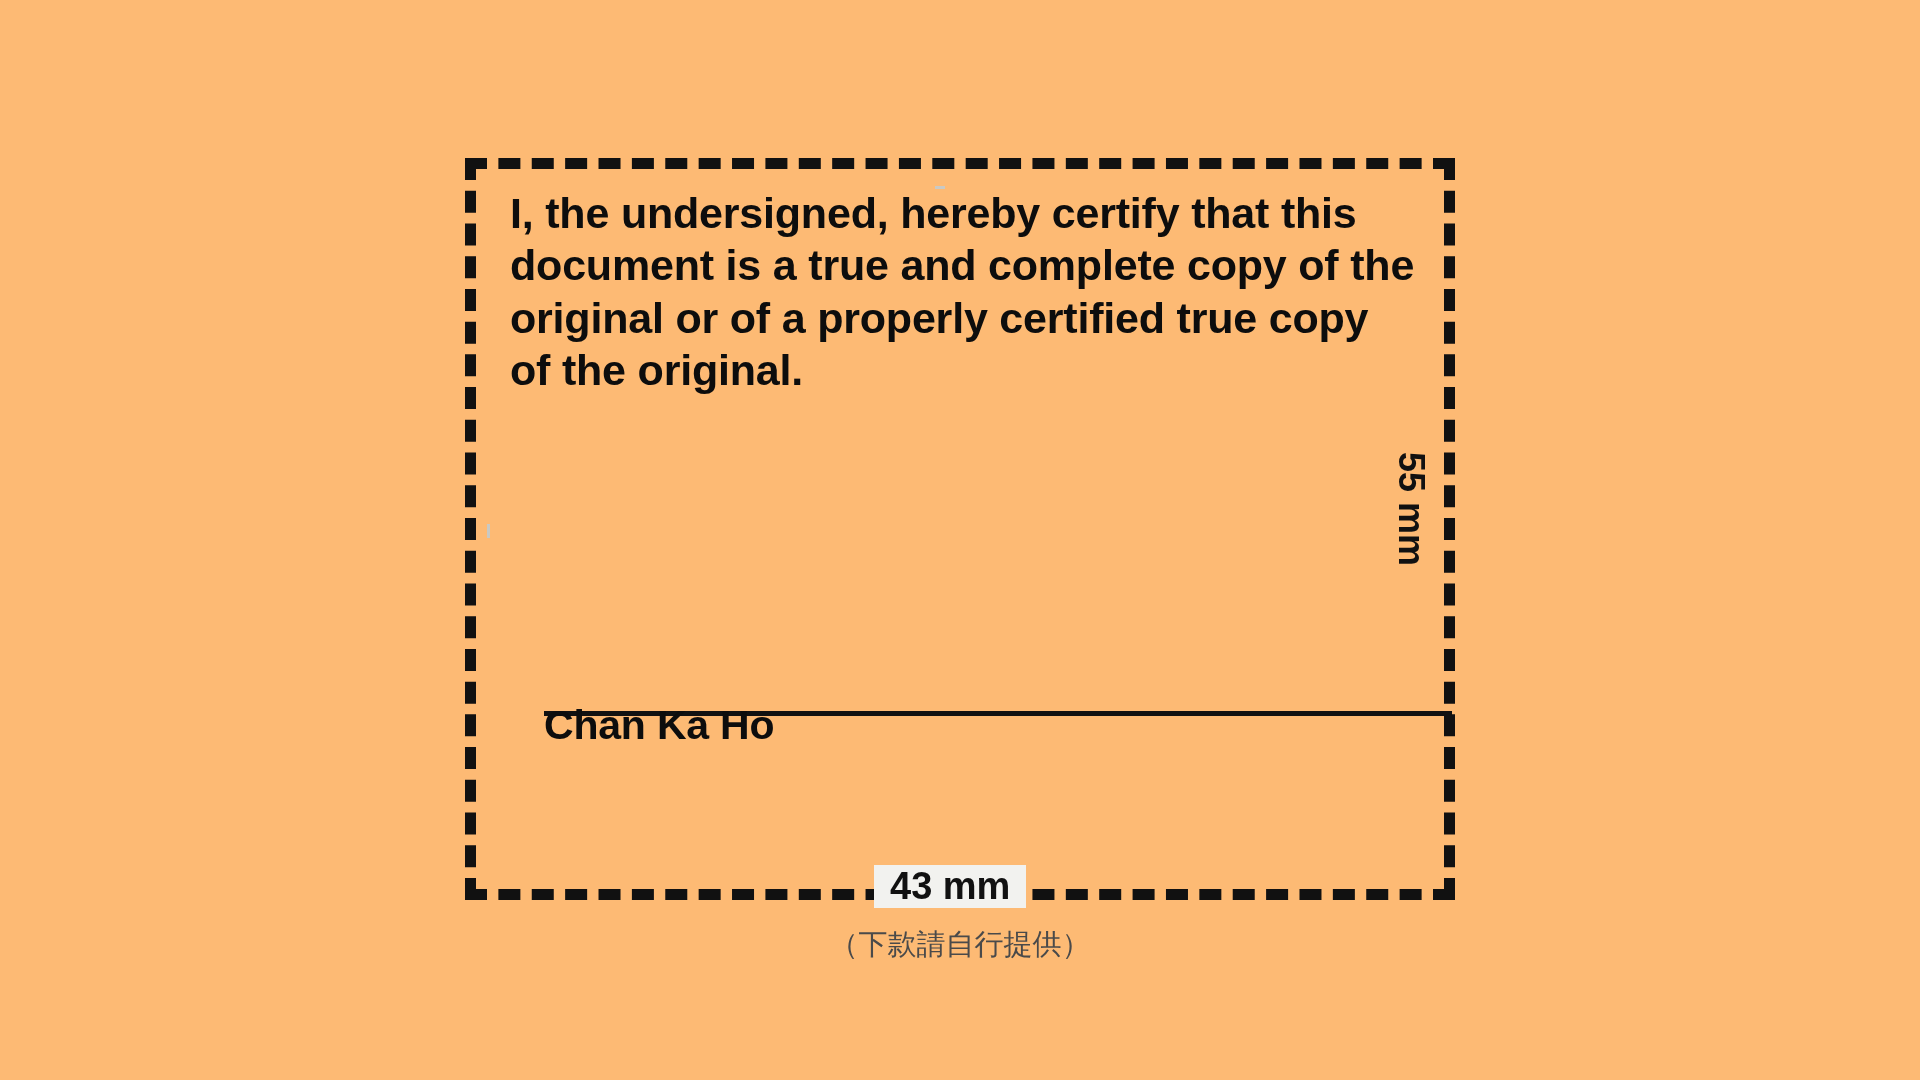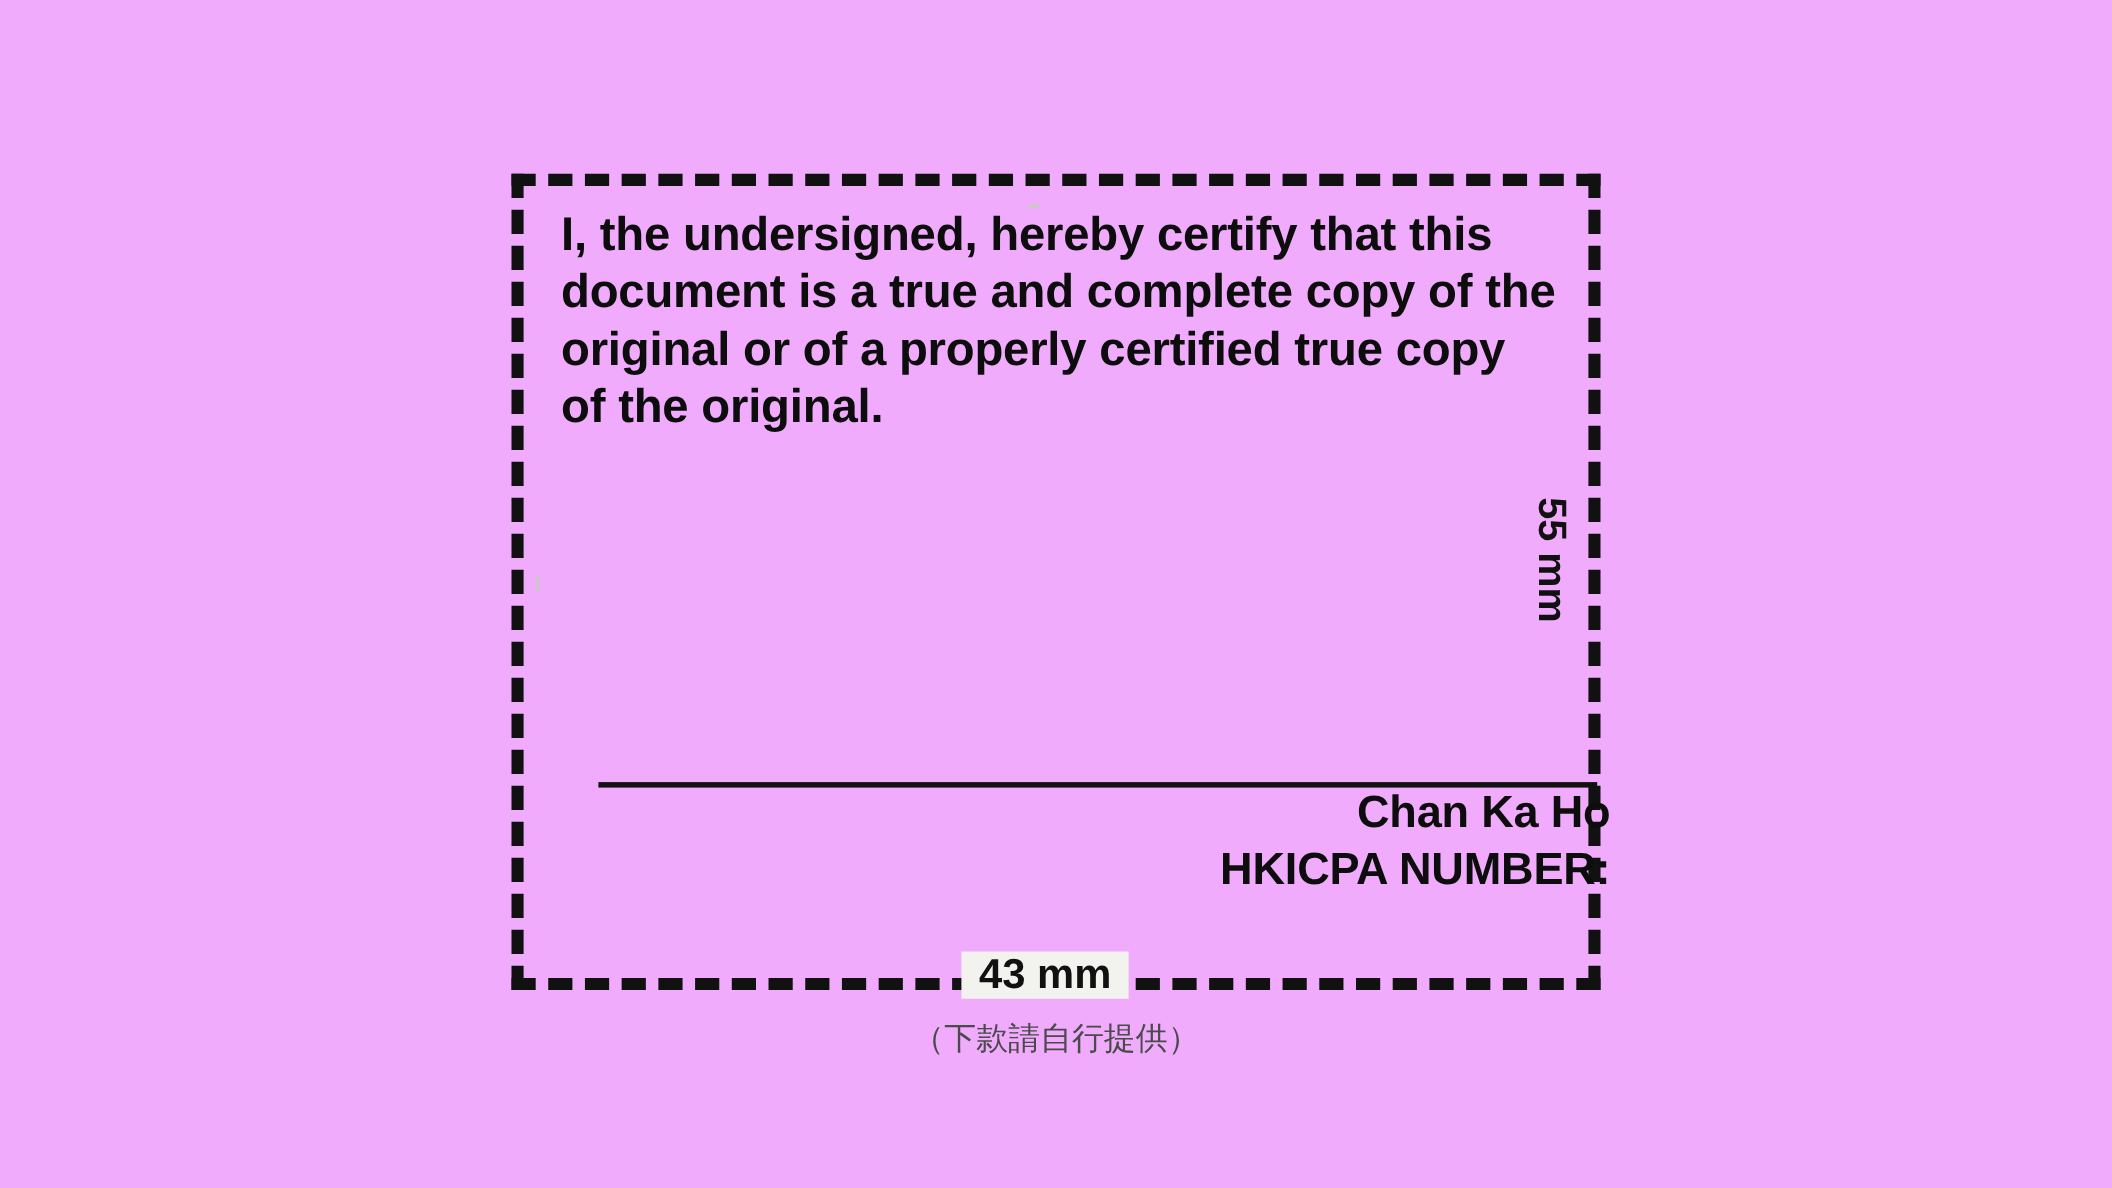--- a/index.html
+++ b/index.html
@@ -9,21 +9,21 @@
     height: 1080px;
     background: #f2f2ef;
     font-family: "Liberation Sans", sans-serif;
     overflow: hidden;
   }
 
   #canvas {
     position: relative;
     width: 1920px;
     height: 1080px;
-    background: #f0abfc;
+    background: #fdba74;
   }
 
   
   .stamp-box {
     position: absolute;
     left: 465px;
     top: 158px;
     width: 990px;
     height: 742px;
     box-sizing: border-box;
@@ -53,23 +53,22 @@
     left: 34px;
     top: 524px;
     width: 908px;
     height: 0;
     border-top: 5px solid #111111;
   }
 
   .sig-block {
     position: absolute;
     left: 34px;
-    top: 525px;
+    top: 512px;
     width: 920px;
-    text-align: right;
   }
 
   .sig-line-text {
     font-size: 41px;
     font-weight: 700;
     color: #0d0d0d;
     line-height: 1.28;
     letter-spacing: -0.2px;
   }
 
@@ -124,21 +123,20 @@
 
   <div class="stamp-box">
     <div class="stamp-inner">
 
       <div class="cert-text">I, the undersigned, hereby certify that this document is a true and complete copy of the original or of a properly certified true copy of the original.</div>
 
       <div class="sign-line"></div>
 
       <div class="sig-block">
         <div class="sig-line-text">Chan Ka Ho</div>
-        <div class="sig-line-text">HKICPA NUMBER:</div>
       </div>
 
     </div>
   </div>
 
   <div class="faint-mark mark-a"></div>
   <div class="faint-mark mark-b"></div>
 
   <div class="dim-height">55 mm</div>
 

